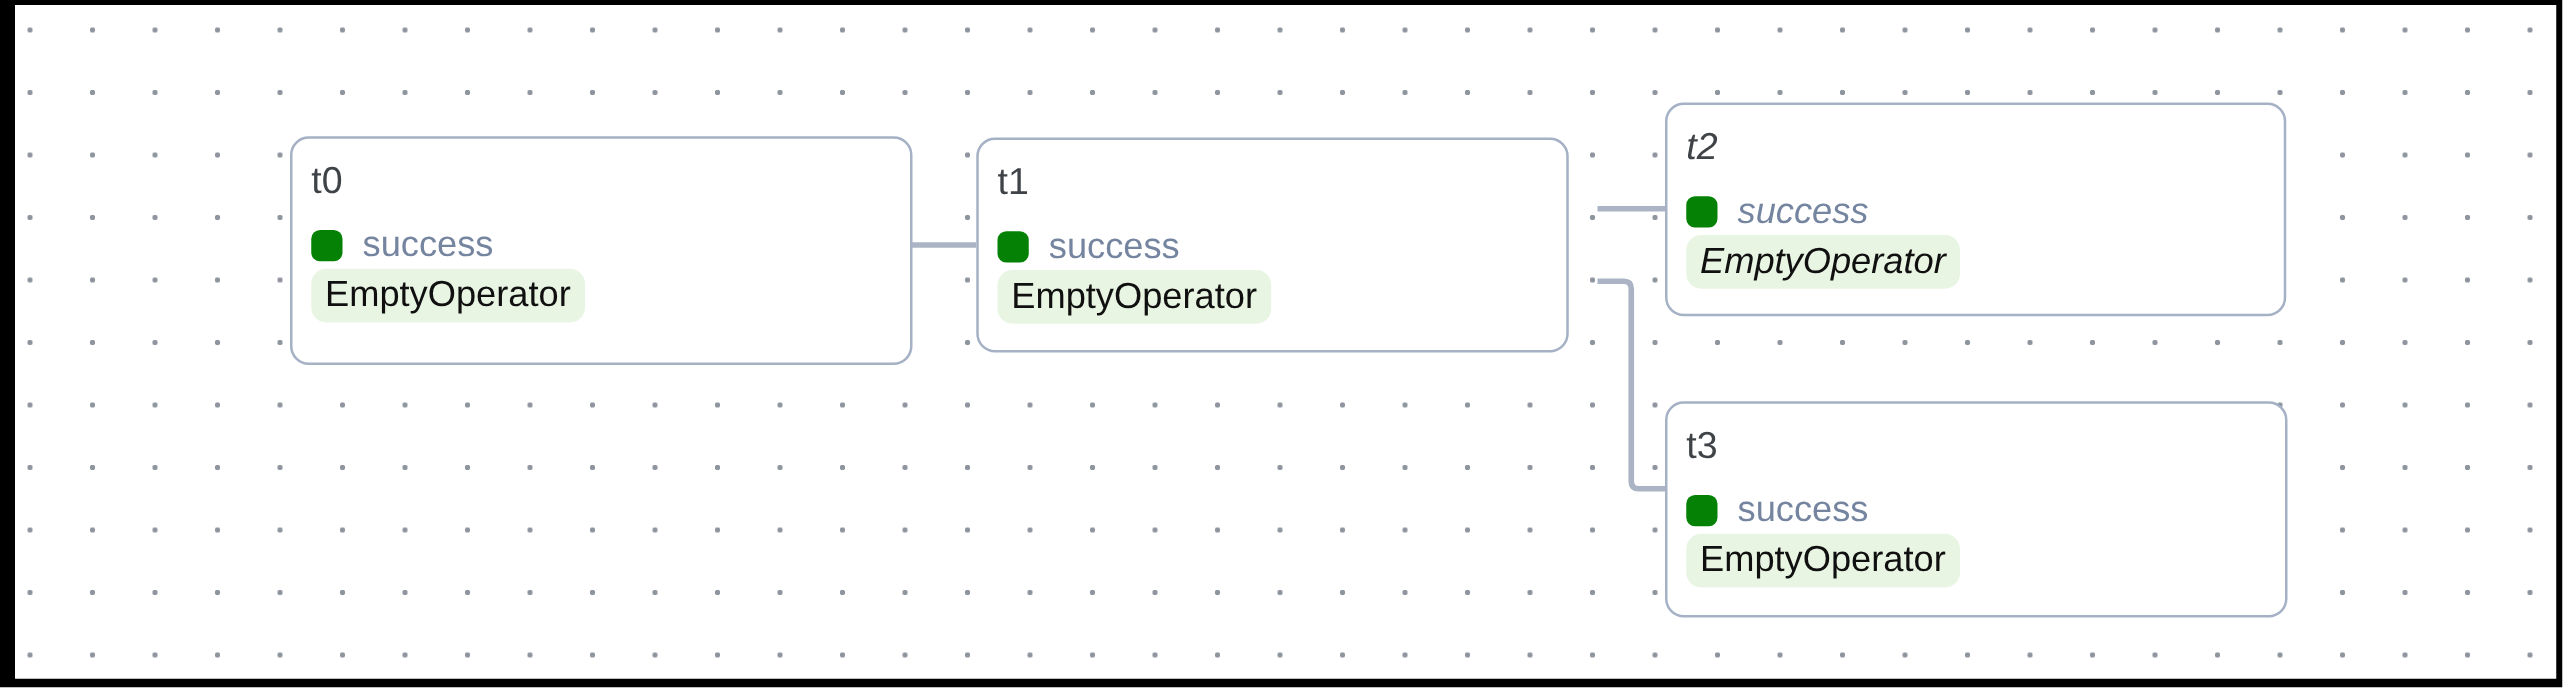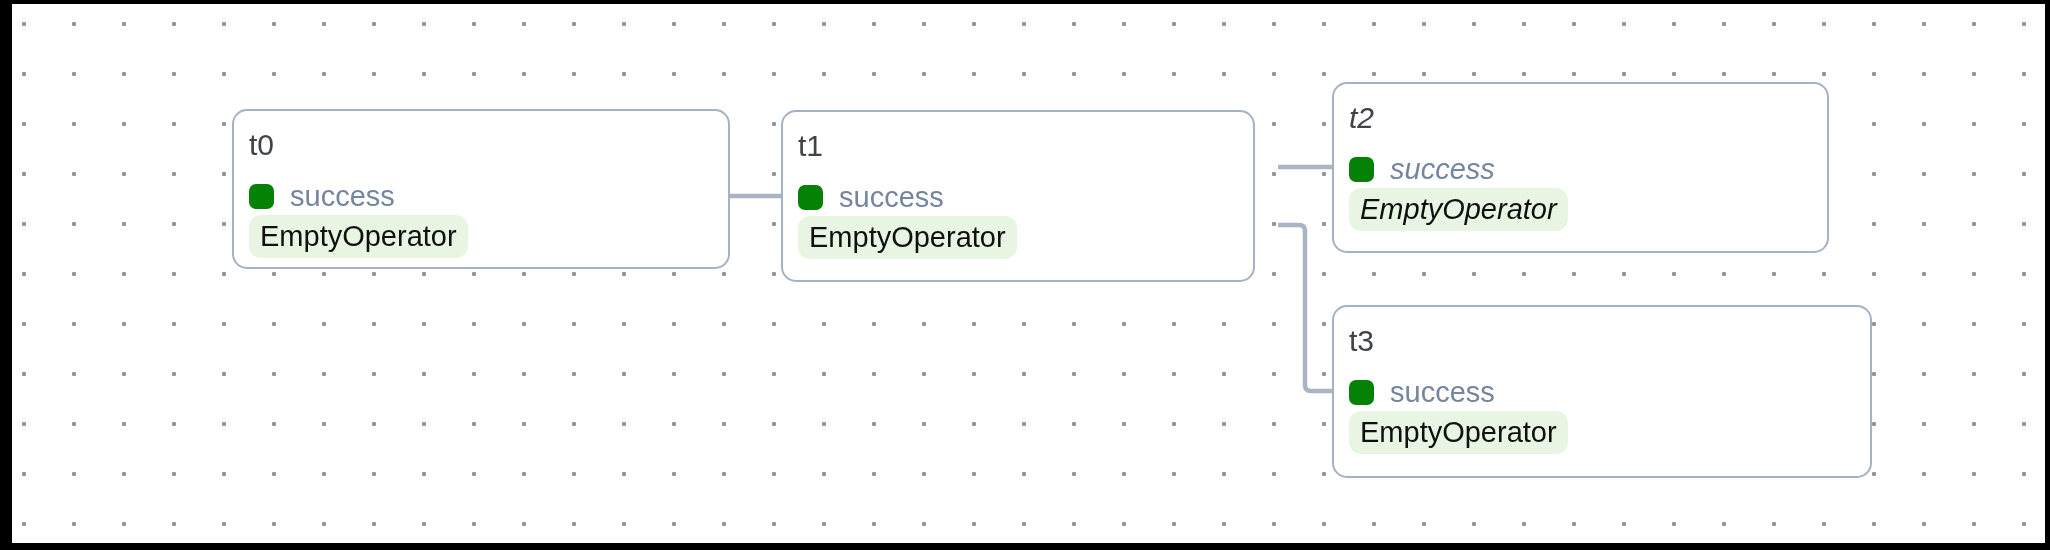--- a/index.html
+++ b/index.html
@@ -90,21 +90,21 @@
   <div class="canvas"></div>
 
   <div class="viewport">
 
     <svg class="edges" width="2050" height="550">
       <path class="edge-path" d="M 729 196 L 781 196"></path>
       <path class="edge-path" d="M 1278 167 L 1332 167"></path>
       <path class="edge-path" d="M 1278 225 L 1299 225 Q 1305 225 1305 231 L 1305 385 Q 1305 391 1311 391 L 1332 391"></path>
     </svg>
 
-    <div class="task-node" style="left: 232px; top: 109px; width: 498px; height: 160px;">
+    <div class="task-node" style="left: 232px; top: 109px; width: 498px; height: 183px;">
       <div class="node-title">t0</div>
       <div class="node-status">
         <span class="status-square"></span>
         <span class="status-label">success</span>
       </div>
       <div class="node-chip">EmptyOperator</div>
     </div>
 
     <div class="task-node" style="left: 781px; top: 110px; width: 474px; height: 172px;">
       <div class="node-title">t1</div>
@@ -117,21 +117,21 @@
 
     <div class="task-node" style="left: 1332px; top: 82px; width: 497px; height: 171px; font-style: italic;">
       <div class="node-title">t2</div>
       <div class="node-status">
         <span class="status-square"></span>
         <span class="status-label">success</span>
       </div>
       <div class="node-chip">EmptyOperator</div>
     </div>
 
-    <div class="task-node" style="left: 1332px; top: 305px; width: 540px; height: 173px;">
+    <div class="task-node" style="left: 1332px; top: 321px; width: 498px; height: 173px;">
       <div class="node-title">t3</div>
       <div class="node-status">
         <span class="status-square"></span>
         <span class="status-label">success</span>
       </div>
       <div class="node-chip">EmptyOperator</div>
     </div>
 
   </div>
 </div>

